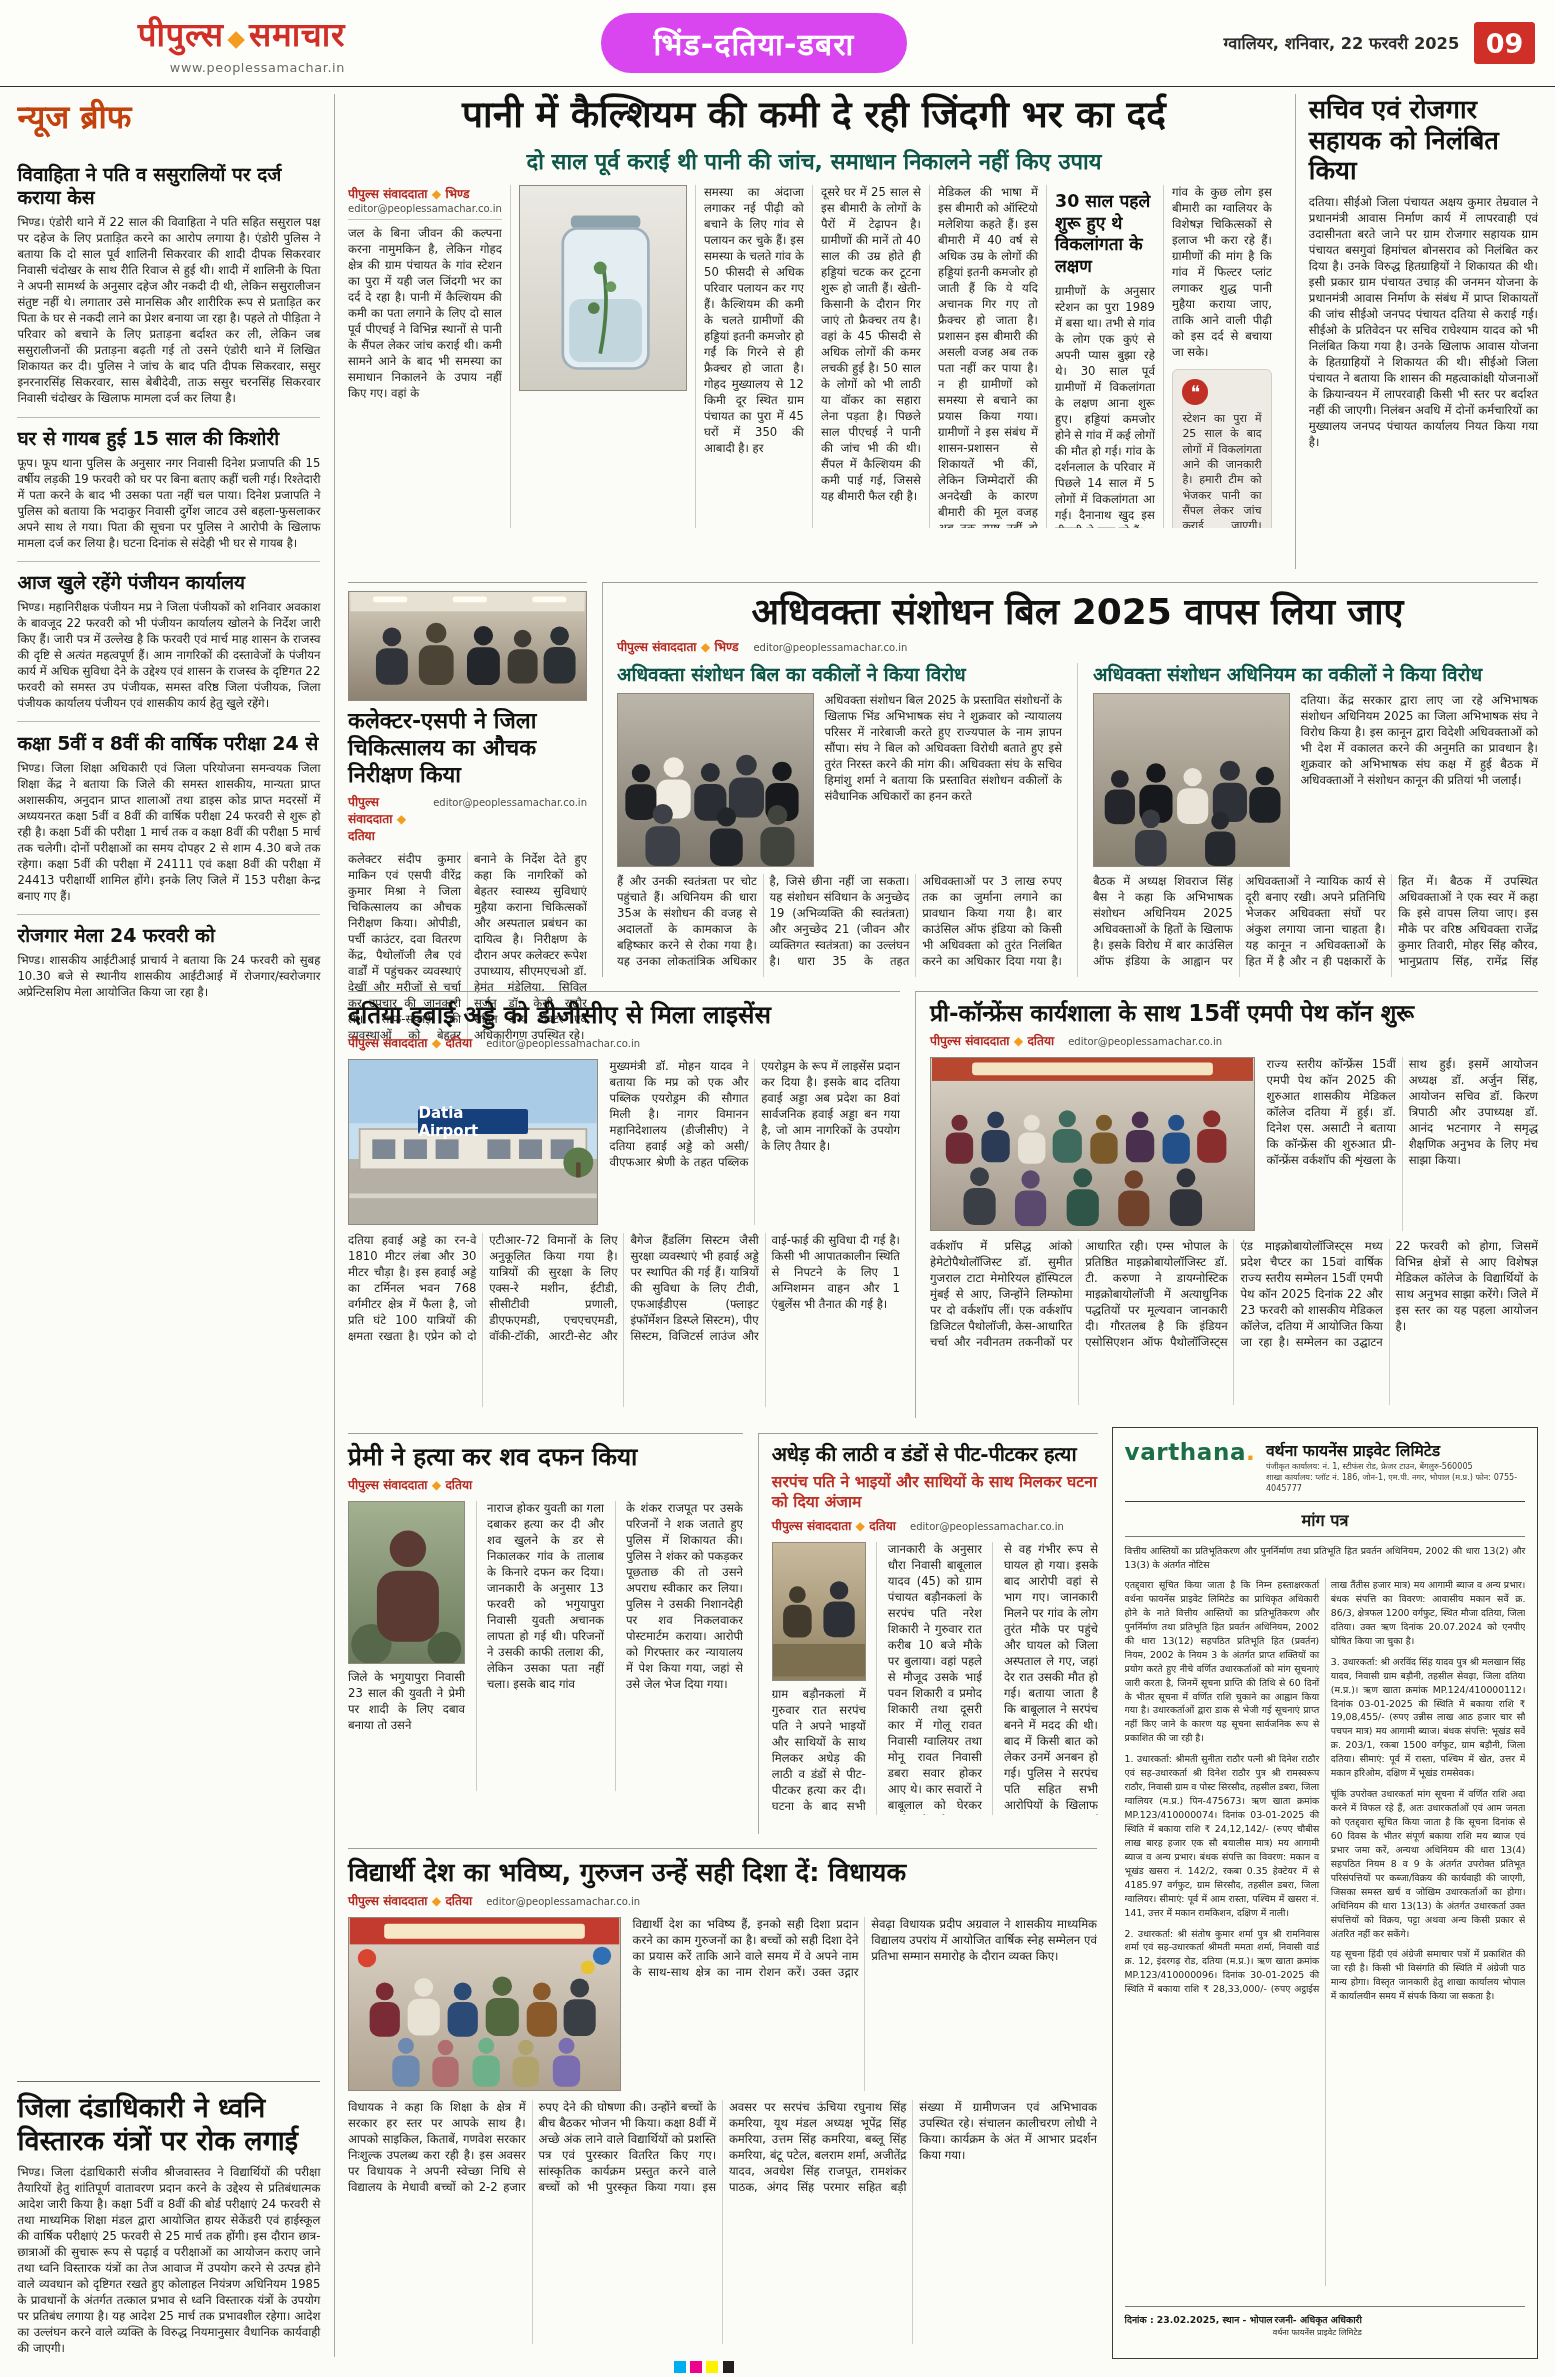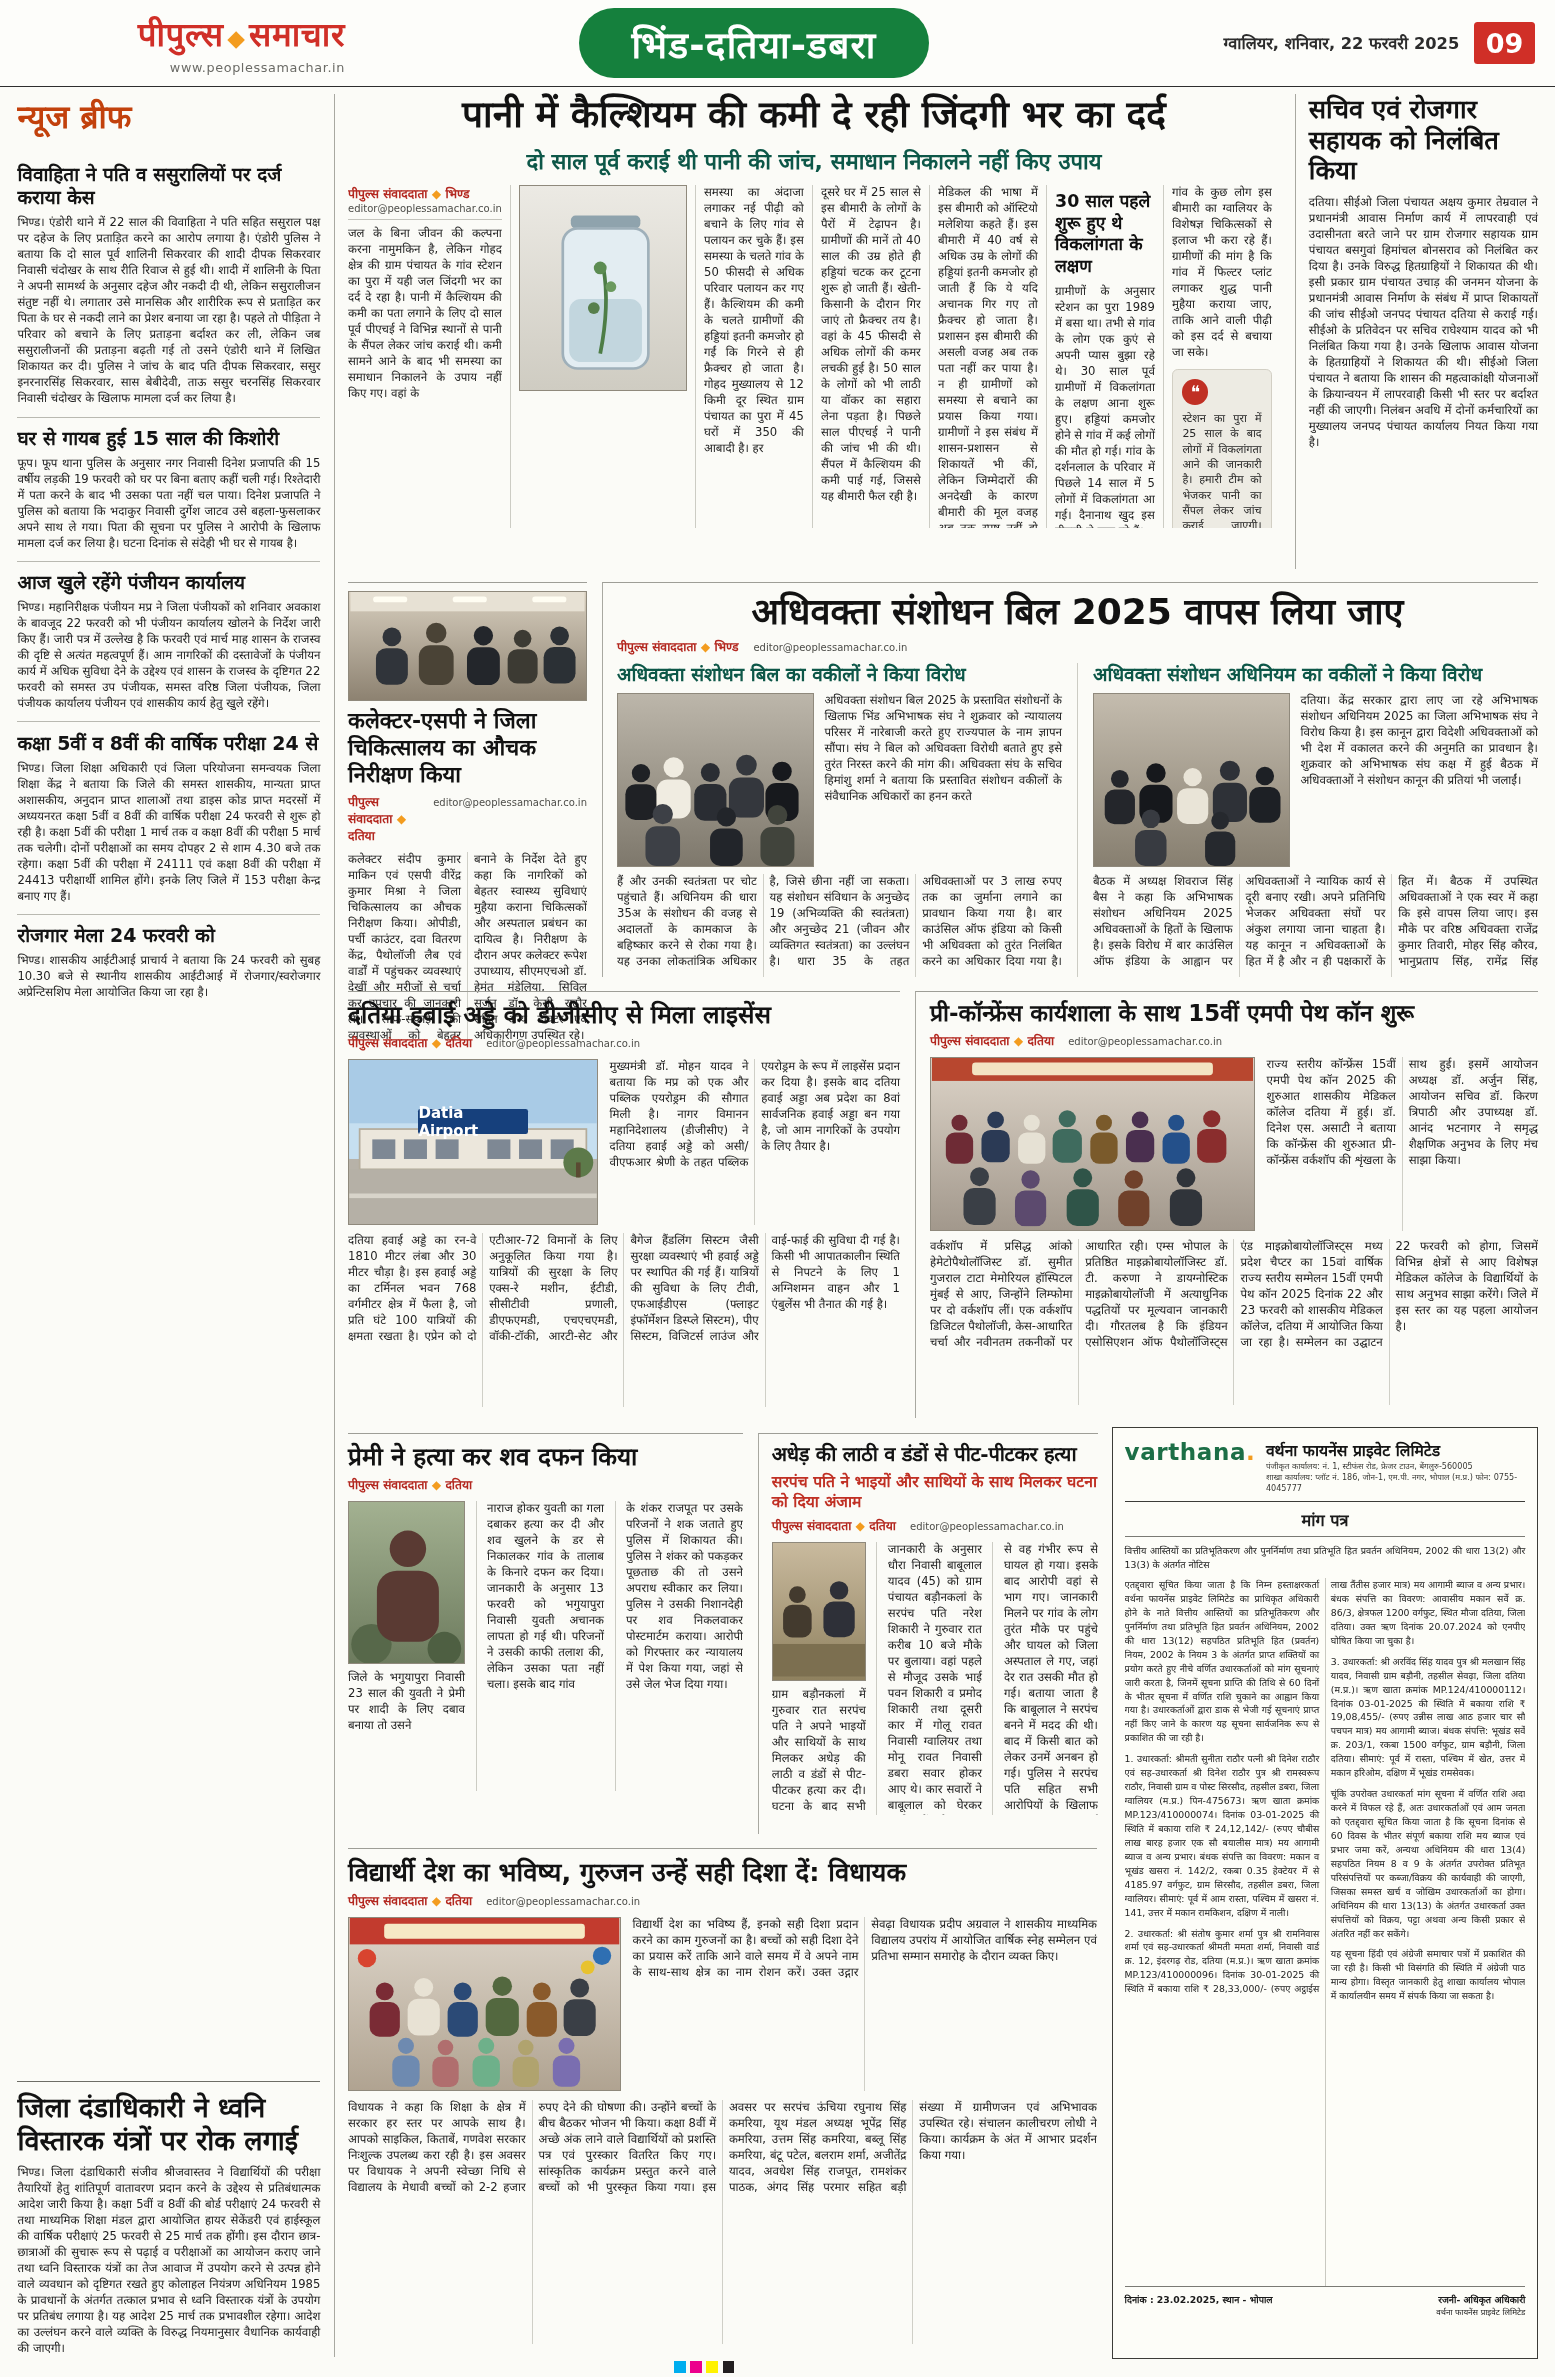--- a/index.html
+++ b/index.html
@@ -10,22 +10,22 @@
   }
   .abs { position:absolute; }
 
   
   .masthead { left:0; top:0; width:1555px; height:87px; border-bottom:1.7px solid #2e2e2e;
               display:flex; align-items:center; padding:0 20px; background:#fdfdfa; }
   .logo-wrap { width:325px;text-align:right; }
   .logo-line { font-size:33px; font-weight:bold; color:#d02f27; letter-spacing:0.6px; }
   .logo-diamond { color:#f39c1f; font-size:23px; padding:0 3.5px; }
   .site-url { font-size:12.8px; color:#6b6b66; margin-top:3.5px; letter-spacing:0.6px; }
-  .region-banner { margin:0 auto; background:#15803d; color:#ffffff; border-radius:35px;
-                   padding:9.3px 52px; font-size:37px; font-weight:bold; letter-spacing:1.2px; }
+  .region-banner { margin:0 auto; background:#d946ef; color:#ffffff; border-radius:35px;
+                   padding:9.3px 52px; font-size:30px; font-weight:bold; letter-spacing:1.2px; }
   .head-right { width:372px; display:flex; align-items:center; justify-content:flex-end; gap:15px; }
   .date-line { font-size:16.3px; font-weight:bold; color:#2c2c2c; }
   .page-num { background:#d02f27; color:#fff; font-size:27px; font-weight:bold;
               padding:5.8px 11.6px; border-radius:3.5px; }
 
   
   .body-text { font-size:11.6px; line-height:1.38; text-align:justify; color:#202020; }
   .byline-line1 { color:#b3271f; font-weight:bold; font-size:12.2px; }
   .byline-line1 .dia { color:#f39c1f; }
   .byline-line2 { font-size:10px; color:#4c4c48; margin-top:1.2px; }
@@ -115,22 +115,22 @@
   .var-head { display:flex; gap:10.5px; border-bottom:1.2px solid #3c3c38; padding-bottom:7px; }
   .var-logo { font-size:23px; font-weight:bold; color:#1c6e46; letter-spacing:0.6px; }
   .var-logo .dot { color:#f39c1f; }
   .var-title { font-size:15.7px; font-weight:bold; color:#141414; }
   .var-addr { font-size:8.1px; color:#3a3a36; line-height:1.4; }
   .var-notice { text-align:center; font-size:16.3px; font-weight:bold; margin:7px 0;
                 border-bottom:0.6px solid #7a7a74; padding-bottom:4.6px; }
   .var-intro { font-size:9.3px; font-weight:normal; text-align:justify; line-height:1.45; margin-bottom:7px; }
   .var-body { column-count:2; column-gap:11.6px; column-rule:0.6px solid #c9c9c1; height:708px; overflow:hidden; }
   .var-body p { font-size:9.3px; line-height:1.5; text-align:justify; margin-bottom:7px; color:#222; }
-  .var-foot { display:flex; justify-content:space-between; border-top:0.6px solid #7a7a74;
-              padding-top:5.8px; margin-top:0; font-size:9.3px; font-weight:bold; }
+  .var-foot { display:flex; justify-content:flex-start; border-top:0.6px solid #7a7a74;
+              padding-top:5.8px; margin-top:20px; font-size:9.3px; font-weight:bold; }
   .var-foot .right { text-align:right; font-weight:bold; }
   .var-foot .right .small { font-size:8.1px; font-weight:normal; }
 
   
   .student { left:348px; top:1848px; width:749px; height:510px; }
   .student .media-row .photo { flex:0 0 273px; height:174px; }
 
   
   .regmarks { left:674px; top:2361px; display:flex; gap:4.6px; }
   .regmarks span { width:11.6px; height:11.6px; display:block; }

